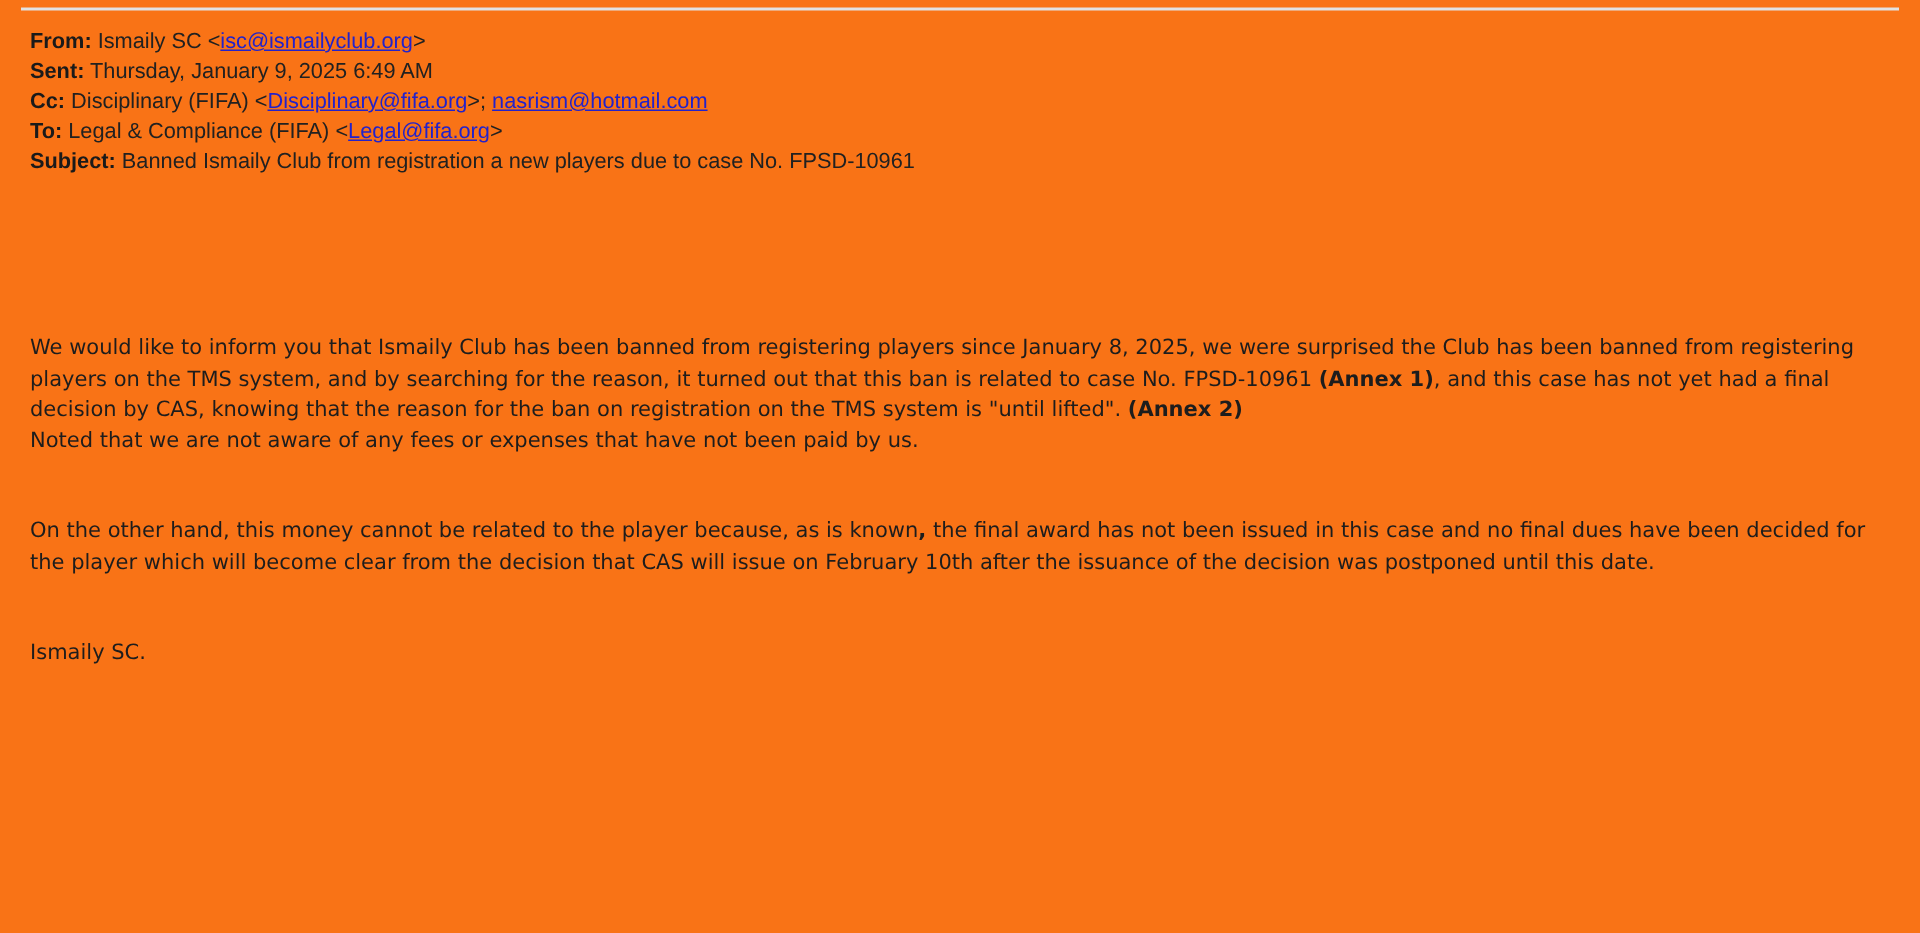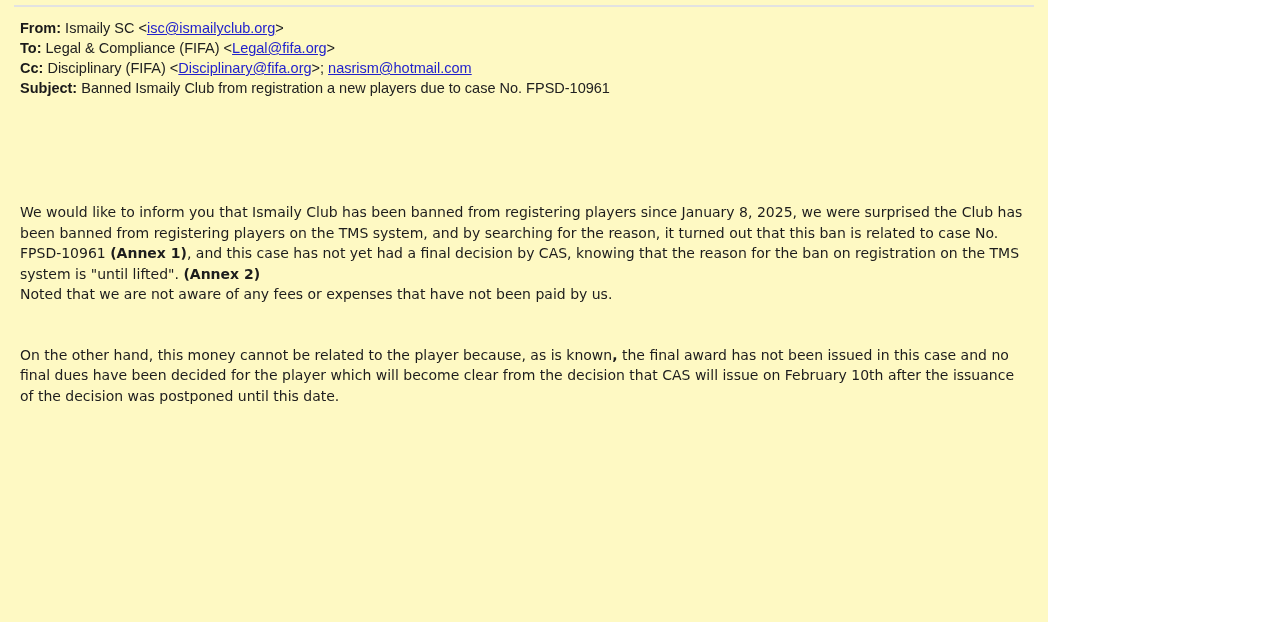--- a/index.html
+++ b/index.html
@@ -1,19 +1,19 @@
 <!DOCTYPE html>
 <html><head>
 <meta charset="utf-8">
 <style>
   html, body { margin: 0; padding: 0; background: #ffffff; }
   .page {
-    width: 1048px;
+    width: 1280px;
     height: 622px;
-    background: #fef9c3;
+    background: #f97316;
     overflow: hidden;
     box-sizing: border-box;
   }
   .top-rule {
     height: 2px;
     background: #e2e2e2;
     margin: 5px 14px 0 14px;
   }
   .hdr {
     margin: 11px 22px 0 20px;
@@ -44,25 +44,27 @@
   .b { font-weight: 700; }
 </style>
 </head>
 <body>
 
 <div class="page">
   <div class="top-rule"></div>
 
   <div class="hdr" id="header-fields">
       <div class="hdr-row"><span class="hdr-label">From:</span><span class=""> Ismaily SC &lt;</span><a class="mail-link">isc@ismailyclub.org</a><span class="">&gt;</span></div>
+      <div class="hdr-row"><span class="hdr-label">Sent:</span><span class=""> Thursday, January 9, 2025 6:49 AM</span></div>
+      <div class="hdr-row"><span class="hdr-label">Cc:</span><span class=""> Disciplinary (FIFA) &lt;</span><a class="mail-link">Disciplinary@fifa.org</a><span class="">&gt;; </span><a class="mail-link">nasrism@hotmail.com</a></div>
       <div class="hdr-row"><span class="hdr-label">To:</span><span class=""> Legal &amp; Compliance (FIFA) &lt;</span><a class="mail-link">Legal@fifa.org</a><span class="">&gt;</span></div>
-      <div class="hdr-row"><span class="hdr-label">Cc:</span><span class=""> Disciplinary (FIFA) &lt;</span><a class="mail-link">Disciplinary@fifa.org</a><span class="">&gt;; </span><a class="mail-link">nasrism@hotmail.com</a></div>
       <div class="hdr-row"><span class="hdr-label">Subject:</span><span class=""> Banned Ismaily Club from registration a new players due to case No. FPSD-10961</span></div>
     </div>
 
   <div class="body-area">
     <div id="paragraphs">
         <p><span class="">We would like to inform you that Ismaily Club has been banned from registering players since January 8, 2025, we were surprised the Club has been banned from registering players on the TMS system, and by searching for the reason, it turned out that this ban is related to case No. FPSD-10961 </span><span class="b">(Annex 1)</span><span class="">, and this case has not yet had a final decision by CAS, knowing that the reason for the ban on registration on the TMS system is "until lifted". </span><span class="b">(Annex 2)</span><span class="">
 Noted that we are not aware of any fees or expenses that have not been paid by us.</span></p>
         <p><span class="">On the other hand, this money cannot be related to the player because, as is known</span><span class="b">,</span><span class=""> the final award has not been issued in this case and no final dues have been decided for the player which will become clear from the decision that CAS will issue on February 10th after the issuance of the decision was postponed until this date.</span></p>
       </div>
+    <p class="closing">Ismaily SC.</p>
   </div>
 </div>
 
 </body></html>

